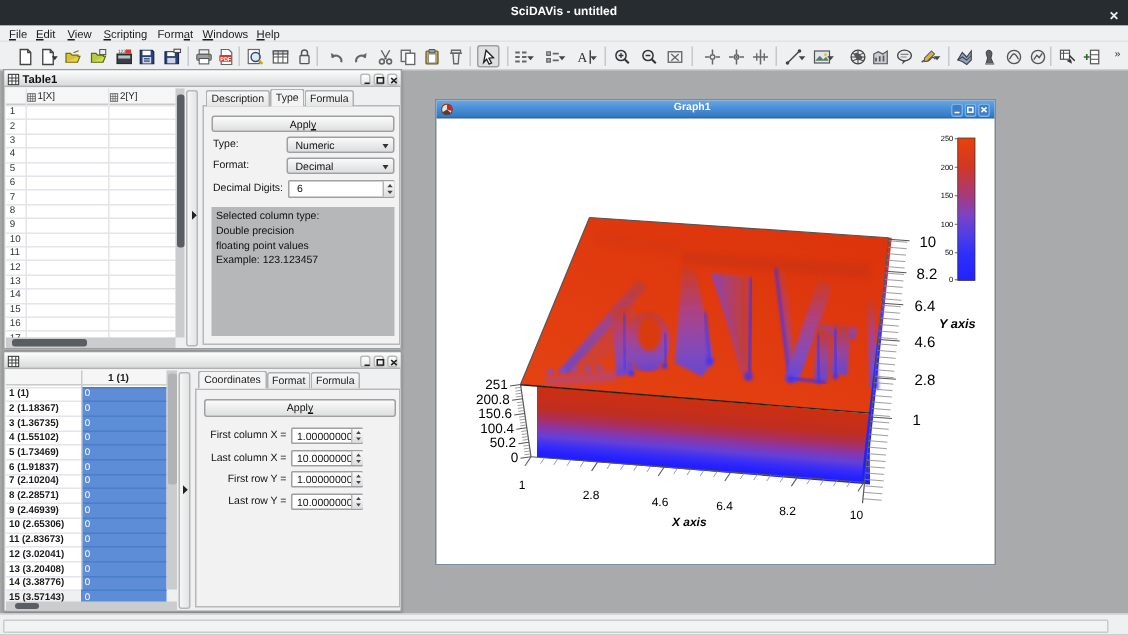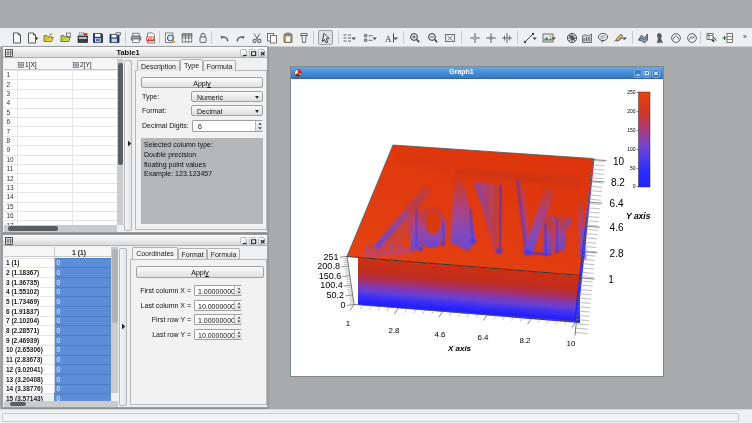--- a/index.html
+++ b/index.html
@@ -12,21 +12,21 @@
 .menu{position:absolute;top:1px;font-size:7.5px;color:#1a1a1a;}
 .mn{text-decoration:underline;}
 #toolbar{left:0;top:28px;width:752px;height:19px;background:#eff0f1;border-bottom:1px solid #cfd0d1;}
 .sep{position:absolute;top:3px;width:1px;height:13px;background:#c8c9ca;}
 .ticon{position:absolute;top:4px;width:12px;height:12px;}
 #mdi{left:0;top:47px;width:752px;height:362px;background:#a9aaab;}
 #statusbar{left:0;top:409px;width:752px;height:14px;background:#eff0f1;border-top:1px solid #d6d7d8;}
 #statusin{left:2px;top:3px;width:737px;height:9px;background:#f2f3f3;border:1px solid #cacbcc;border-radius:1px;}
 
 .win{position:absolute;background:#eff0f1;border:1px solid #9c9d9e;box-shadow:0 1px 2px rgba(0,0,0,0.25);}
-.wtitle{position:absolute;left:0;top:0;right:0;height:11px;font-size:7.5px;font-weight:bold;color:#111;text-align:center;line-height:11px;z-index:2;}
+.wtitle{position:absolute;left:12px;top:0;right:0;height:11px;font-size:7.5px;font-weight:bold;color:#111;text-align:left;line-height:11px;z-index:2;}
 .wtbg{position:absolute;left:0;top:0;right:0;height:11px;background:linear-gradient(#fdfdfd,#d9dadb);border-bottom:1px solid #b0b1b2;}
 .wbtn{position:absolute;top:1.5px;width:7px;height:8px;background:linear-gradient(#ffffff,#e4e5e6);border:1px solid #bbb;border-radius:2px;}
 .wbtn svg{position:absolute;left:0;top:0;}
 
 .grid{position:absolute;background:#fff;}
 .hdrrow{position:absolute;background:#f6f6f7;border-bottom:1px solid #c9cacb;font-size:6.5px;color:#222;}
 .cell-line{position:absolute;background:#e4e4ea;}
 .rownum{position:absolute;font-size:6.5px;color:#333;}
 .sbv{position:absolute;background:#cbcccd;}
 .sbthumb{position:absolute;background:#595e62;border-radius:2px;}
@@ -39,20 +39,30 @@
 .combo{position:absolute;background:linear-gradient(#fafafa,#dcdddf);border:1px solid #9fa0a1;border-radius:2px;font-size:7px;color:#111;}
 .carrow{position:absolute;right:3px;top:3.5px;width:0;height:0;border-left:2.8px solid transparent;border-right:2.8px solid transparent;border-top:3.5px solid #333;}
 .field{position:absolute;background:#fff;border:1px solid #9fa0a1;border-radius:1px;font-size:7px;color:#111;overflow:hidden;white-space:nowrap;}
 .spin{position:absolute;width:8px;background:linear-gradient(#fafafa,#dcdddf);border-left:1px solid #b5b6b7;}
 .spin svg,.wbtn svg,.splitbtn svg{display:block;}
 .infobox{position:absolute;background:#b6b7b8;font-size:7px;color:#101010;line-height:9.8px;}
 </style>
 </head>
 <body>
 <div id="scene">
+  <div id="titlebar" class="abs">SciDAVis - untitled<span id="closex" class="abs">✕</span></div>
+  <div id="menubar" class="abs">
+    <span class="menu" style="left:6px"><span class="mn">F</span>ile</span>
+    <span class="menu" style="left:24px"><span class="mn">E</span>dit</span>
+    <span class="menu" style="left:45px"><span class="mn">V</span>iew</span>
+    <span class="menu" style="left:69px"><span class="mn">S</span>cripting</span>
+    <span class="menu" style="left:105px">Form<span class="mn">a</span>t</span>
+    <span class="menu" style="left:135px"><span class="mn">W</span>indows</span>
+    <span class="menu" style="left:171px"><span class="mn">H</span>elp</span>
+  </div>
   <div id="toolbar" class="abs">
       <svg class="ticon" style="left:11px" width="12" height="12" viewBox="0 0 12 12">
         <path d="M2.5 1h5l2 2v8h-7z" fill="#fff" stroke="#444" stroke-width="0.9"></path>
         <path d="M7.5 1v2h2" fill="none" stroke="#444" stroke-width="0.9"></path>
       </svg>
     <svg class="ticon" style="left:26px" width="12" height="12" viewBox="0 0 12 12">
         <path d="M2.5 1h5l2 2v8h-7z" fill="#fff" stroke="#444" stroke-width="0.9"></path>
         <path d="M7.5 1v2h2" fill="none" stroke="#444" stroke-width="0.9"></path>
       </svg>
       <svg class="ticon" style="left:34px;width:6px" width="6" height="12" viewBox="0 0 6 12">

